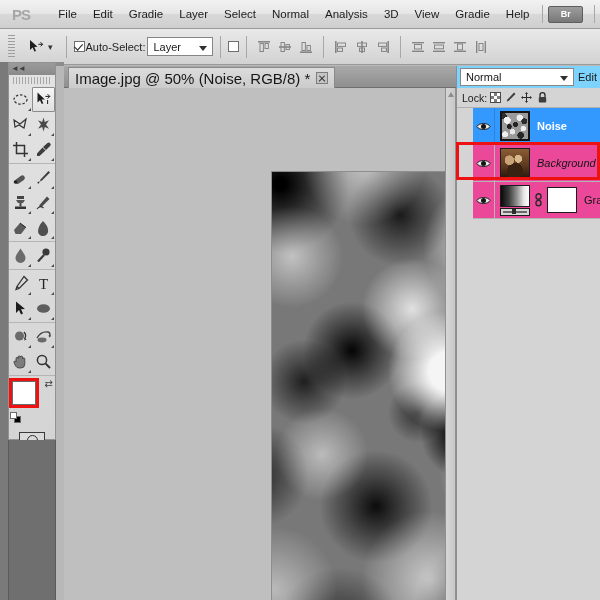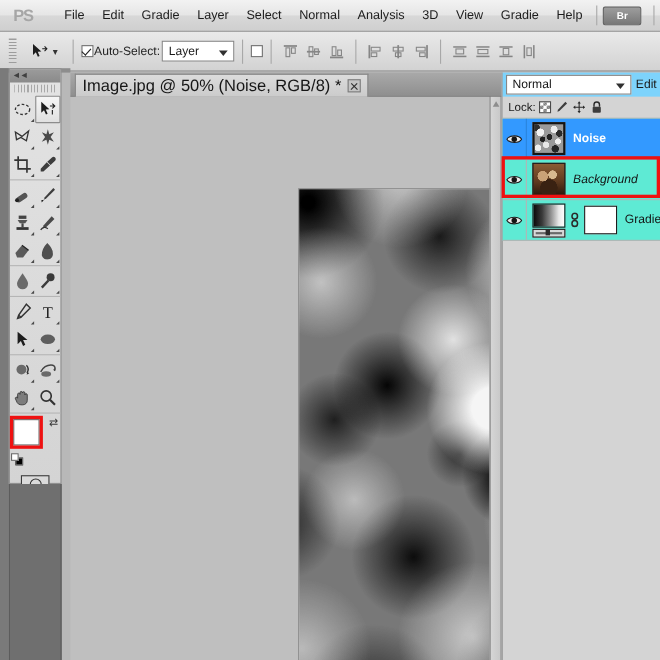--- a/index.html
+++ b/index.html
@@ -263,21 +263,21 @@
   .lock-ico { width: 13px; height: 13px; }
   .checkerbox {
     width: 11px; height: 11px; border: 1px solid #4a4a4a;
     background-image:
       linear-gradient(45deg,#7d7d7d 25%,transparent 25%,transparent 75%,#7d7d7d 75%),
       linear-gradient(45deg,#7d7d7d 25%,transparent 25%,transparent 75%,#7d7d7d 75%);
     background-size: 6px 6px; background-position: 0 0, 3px 3px;
     background-color: #ffffff;
   }
 
-  .layer-list { background: #5eead4; }
+  .layer-list { background: #ec4899; margin-left: 16px; }
   .layer-row {
     height: 37px; display: flex; align-items: center;
     border-bottom: 1px solid #b4b4b4; position: relative;
   }
   .layer-row.selected { background: #3399ff; }
   .eye-cell {
     width: 22px; height: 100%; display: flex; align-items: center; justify-content: center;
     border-right: 1px solid #b4b4b4; flex: none;
   }
   .layer-row.selected .eye-cell { border-right: 1px solid #2a84dd; }

